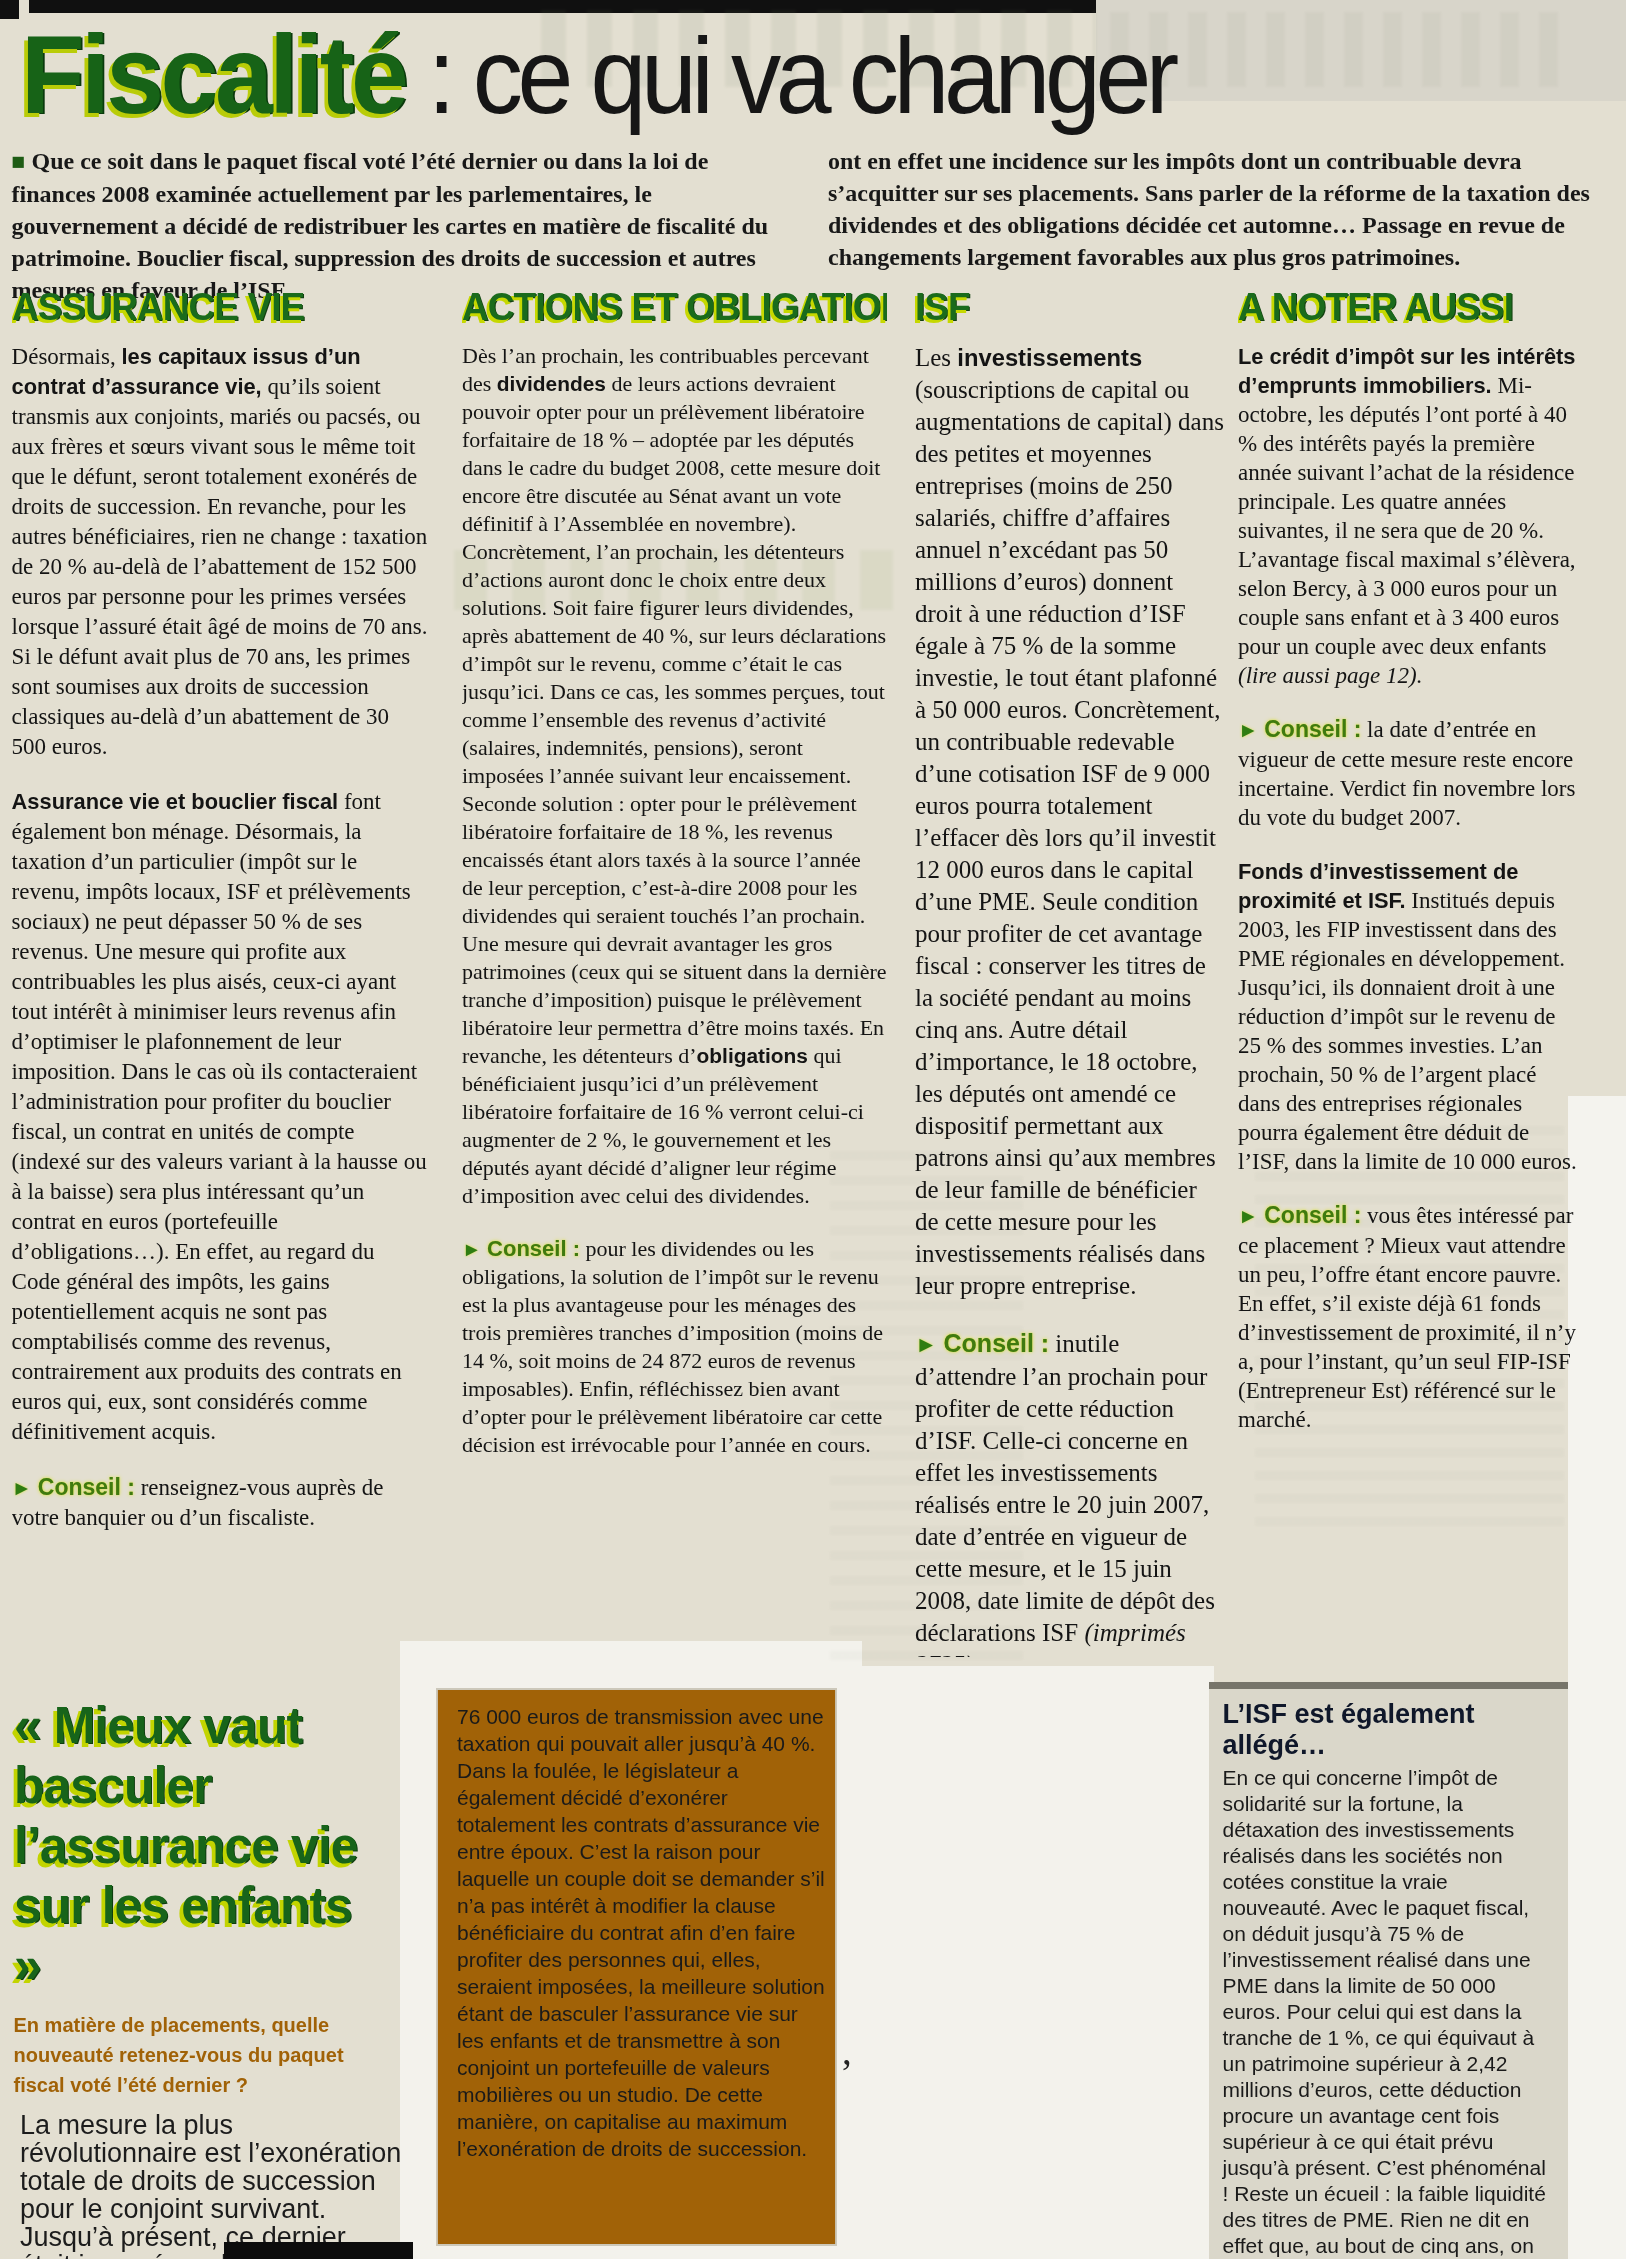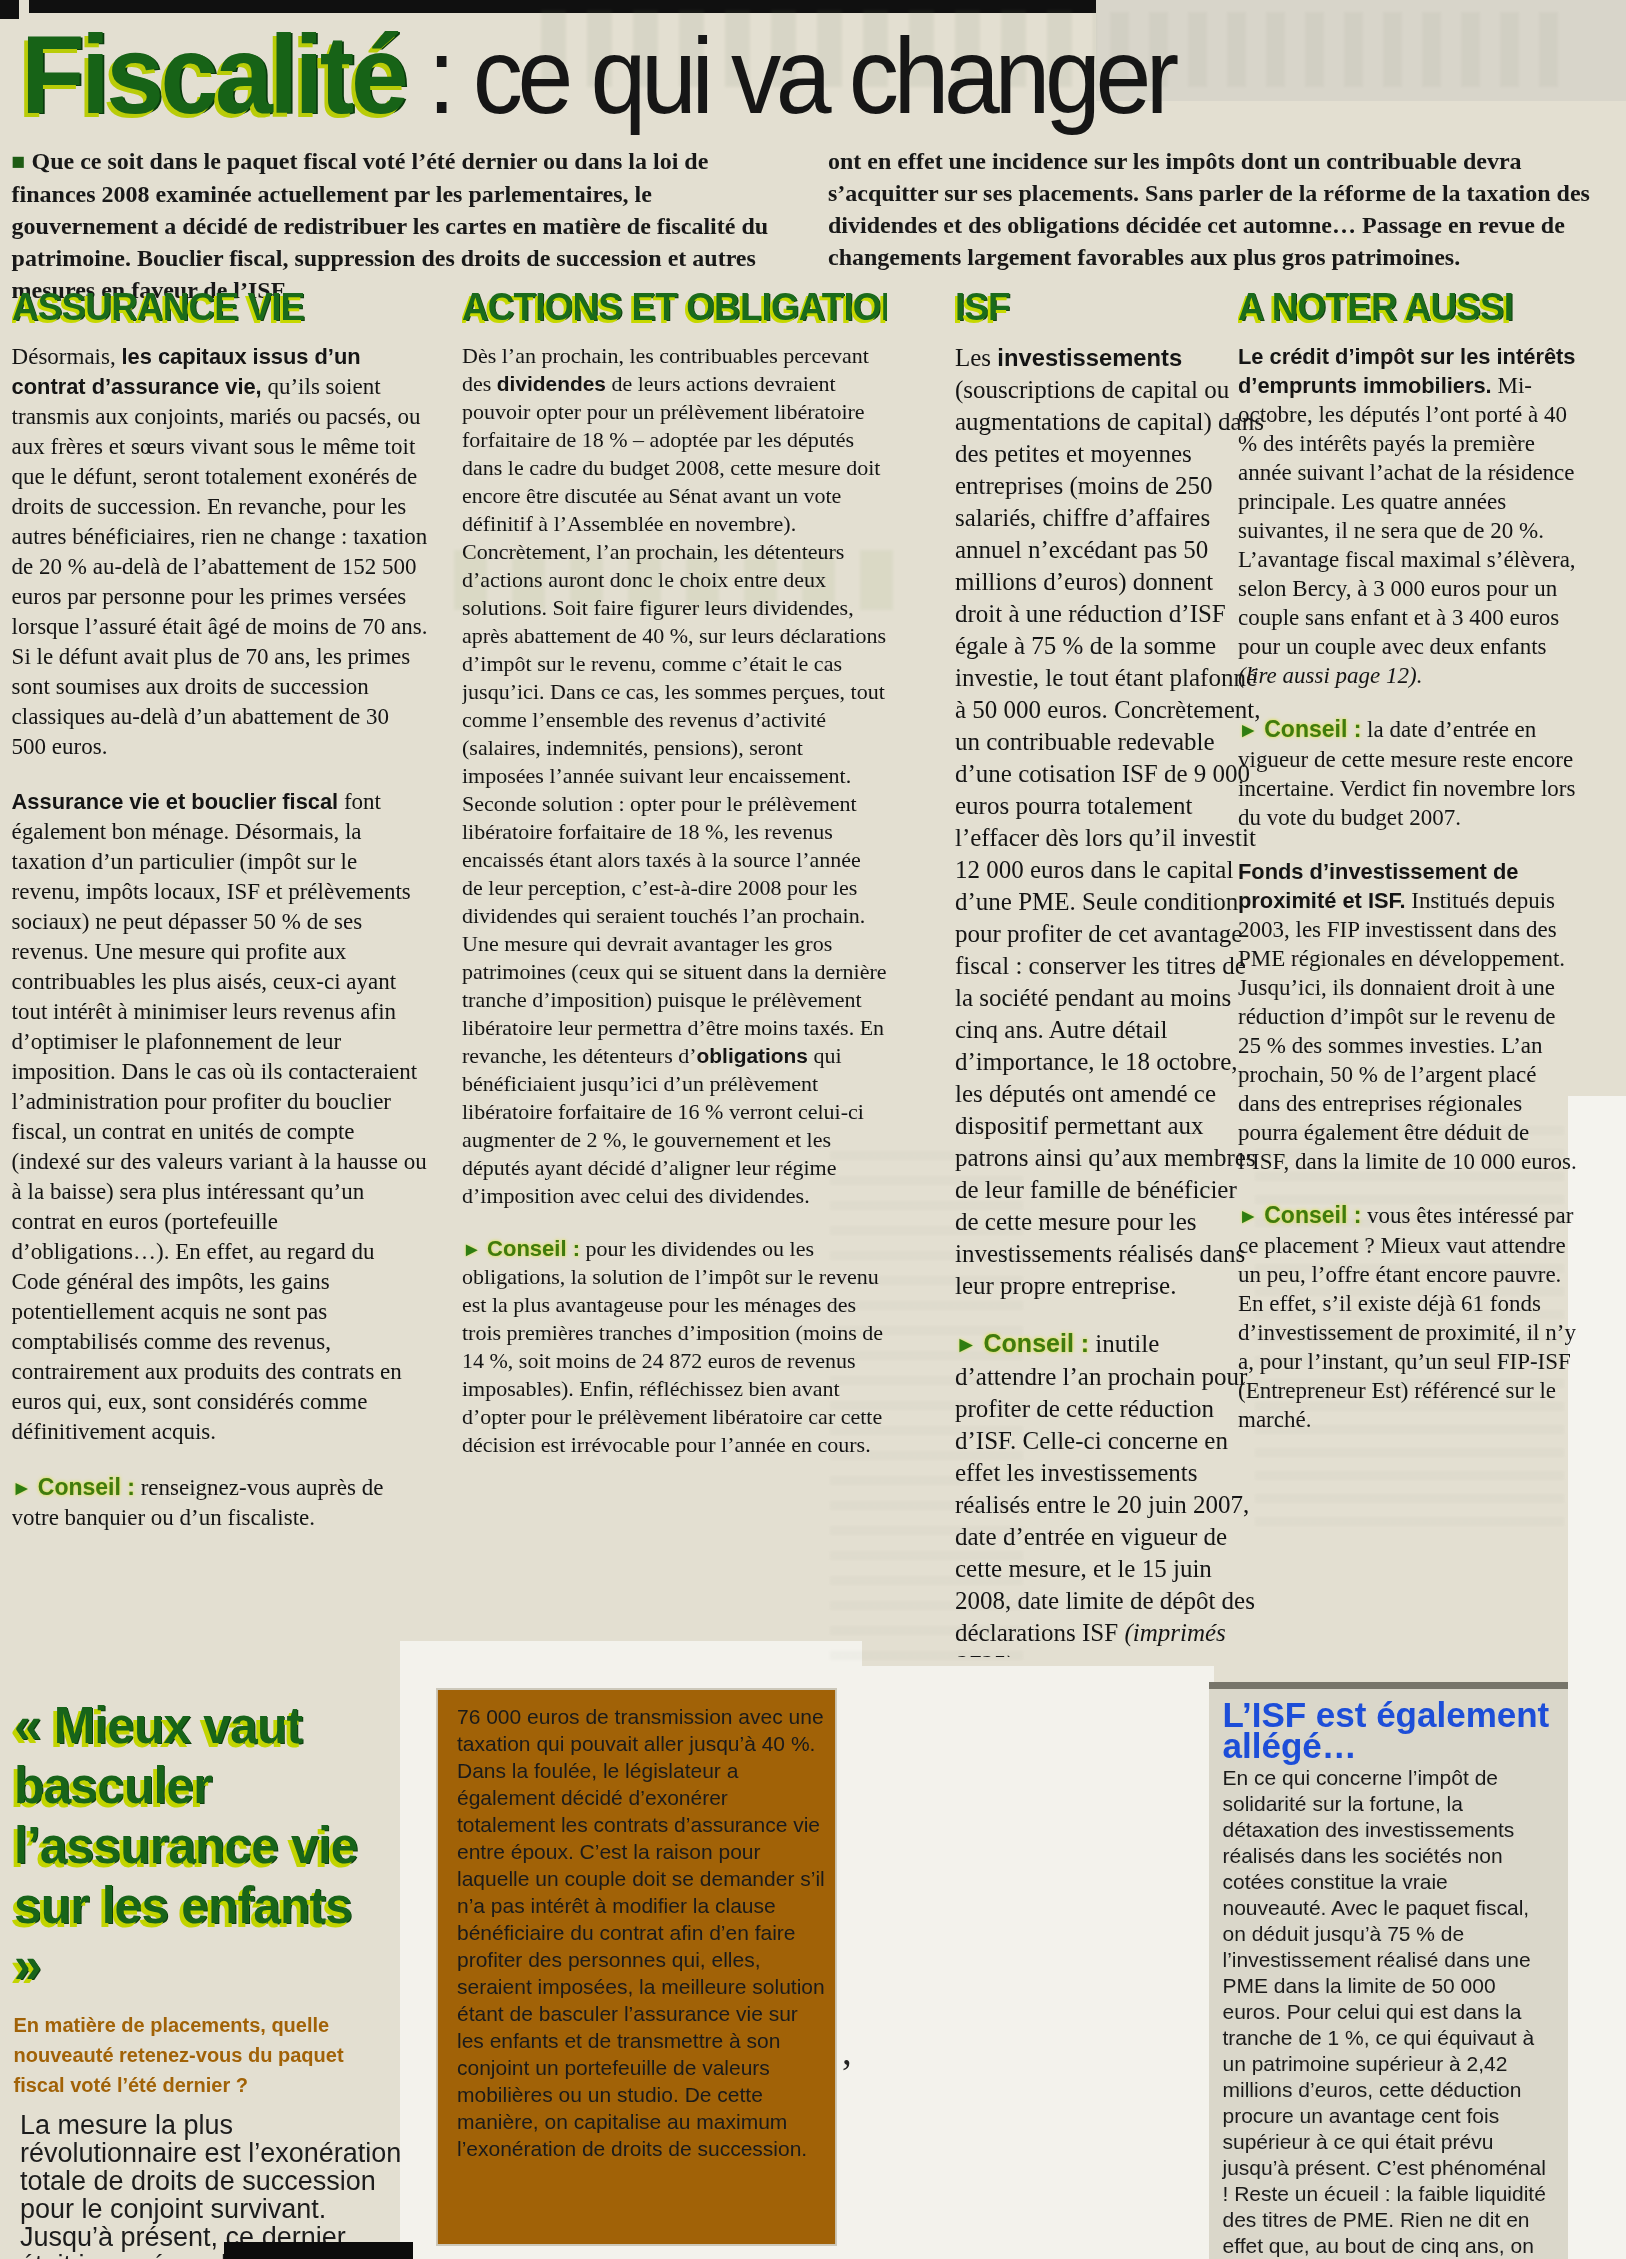--- a/index.html
+++ b/index.html
@@ -34,21 +34,21 @@
   
   .intro{position:absolute;top:145px;width:765px;font-family:"Liberation Serif",serif;
          font-weight:700;font-size:24px;line-height:32px;color:#181818;}
   .intro.left{left:11.6px;}
   .intro.right{left:828px;}
   .bullet{color:#1e5c14;font-size:23px;}
   
   .col{position:absolute;top:286px;height:1371px;overflow:hidden;}
   .col1{left:11.6px;width:417px;font-size:23px;line-height:30px;}
   .col2{left:462px;width:425px;font-size:22px;line-height:28px;}
-  .col3{left:915px;width:311px;font-size:25px;line-height:32px;margin-left:40px;}
+  .col3{left:915px;width:311px;font-size:25px;line-height:32px;}
   .col4{left:1238px;width:346px;font-size:23px;line-height:29px;}
   .sec-h{font-family:"Liberation Sans",sans-serif;font-weight:700;font-size:39px;line-height:42px;
          color:#1a6b1c;white-space:nowrap;letter-spacing:-1px;margin:0 0 13.5px;
          text-shadow:-2.9px 2.9px 0 #c6d800,1px 1px 0 #123f10;transform:scaleX(.95);transform-origin:left;}
   .p{margin:0 0 25px;}
   .b{font-family:"Liberation Sans",sans-serif;font-weight:700;font-size:.95em;}
   .it{font-style:italic;}
   .conseil-label{font-family:"Liberation Sans",sans-serif;font-weight:700;color:#3f7a10;
          text-shadow:0 0 3.9px #d9e23c,0 0 1px #d9e23c;}
   .arrow{color:#2f7d12;text-shadow:0 0 2.9px #d9e23c;font-size:.9em;}
@@ -62,22 +62,22 @@
          font-size:27px;line-height:28px;color:#1c1c1c;}
   
   .midbox{position:absolute;left:436px;top:1688px;width:401px;height:558px;background:#a16207;
           box-shadow:inset 0 0 0 1.9px #ccc8ba;overflow:hidden;}
   .midbox-inner{padding:15.4px 11.6px 0 21px;font-family:"Liberation Sans",sans-serif;
           font-size:21px;line-height:27px;color:#1a1a1a;}
   .stray{position:absolute;left:842px;top:2028px;font-size:39px;color:#222;font-family:"Liberation Serif",serif;}
   
   .isfbox{position:absolute;left:1209px;top:1682px;width:359px;background:#dad7ca;
           border-top:7.7px solid #77756a;box-sizing:border-box;padding:9.7px 13.5px 7.7px;}
-  .isf-h{font-family:"Liberation Sans",sans-serif;font-weight:700;font-size:35px;line-height:31px;
-         color:#1d4ed8;margin:0 0 3.9px;}
+  .isf-h{font-family:"Liberation Sans",sans-serif;font-weight:700;font-size:27px;line-height:31px;
+         color:#0f172a;margin:0 0 3.9px;}
   .isf-b{font-family:"Liberation Sans",sans-serif;font-size:21px;line-height:26px;color:#1a1a1a;margin:0;}
 </style>
 </head>
 <body>
 
 <div class="page">
 
   <div class="shade topbar"></div>
   <div class="shade topcorner"></div>
   <div class="shade greytop"></div>

